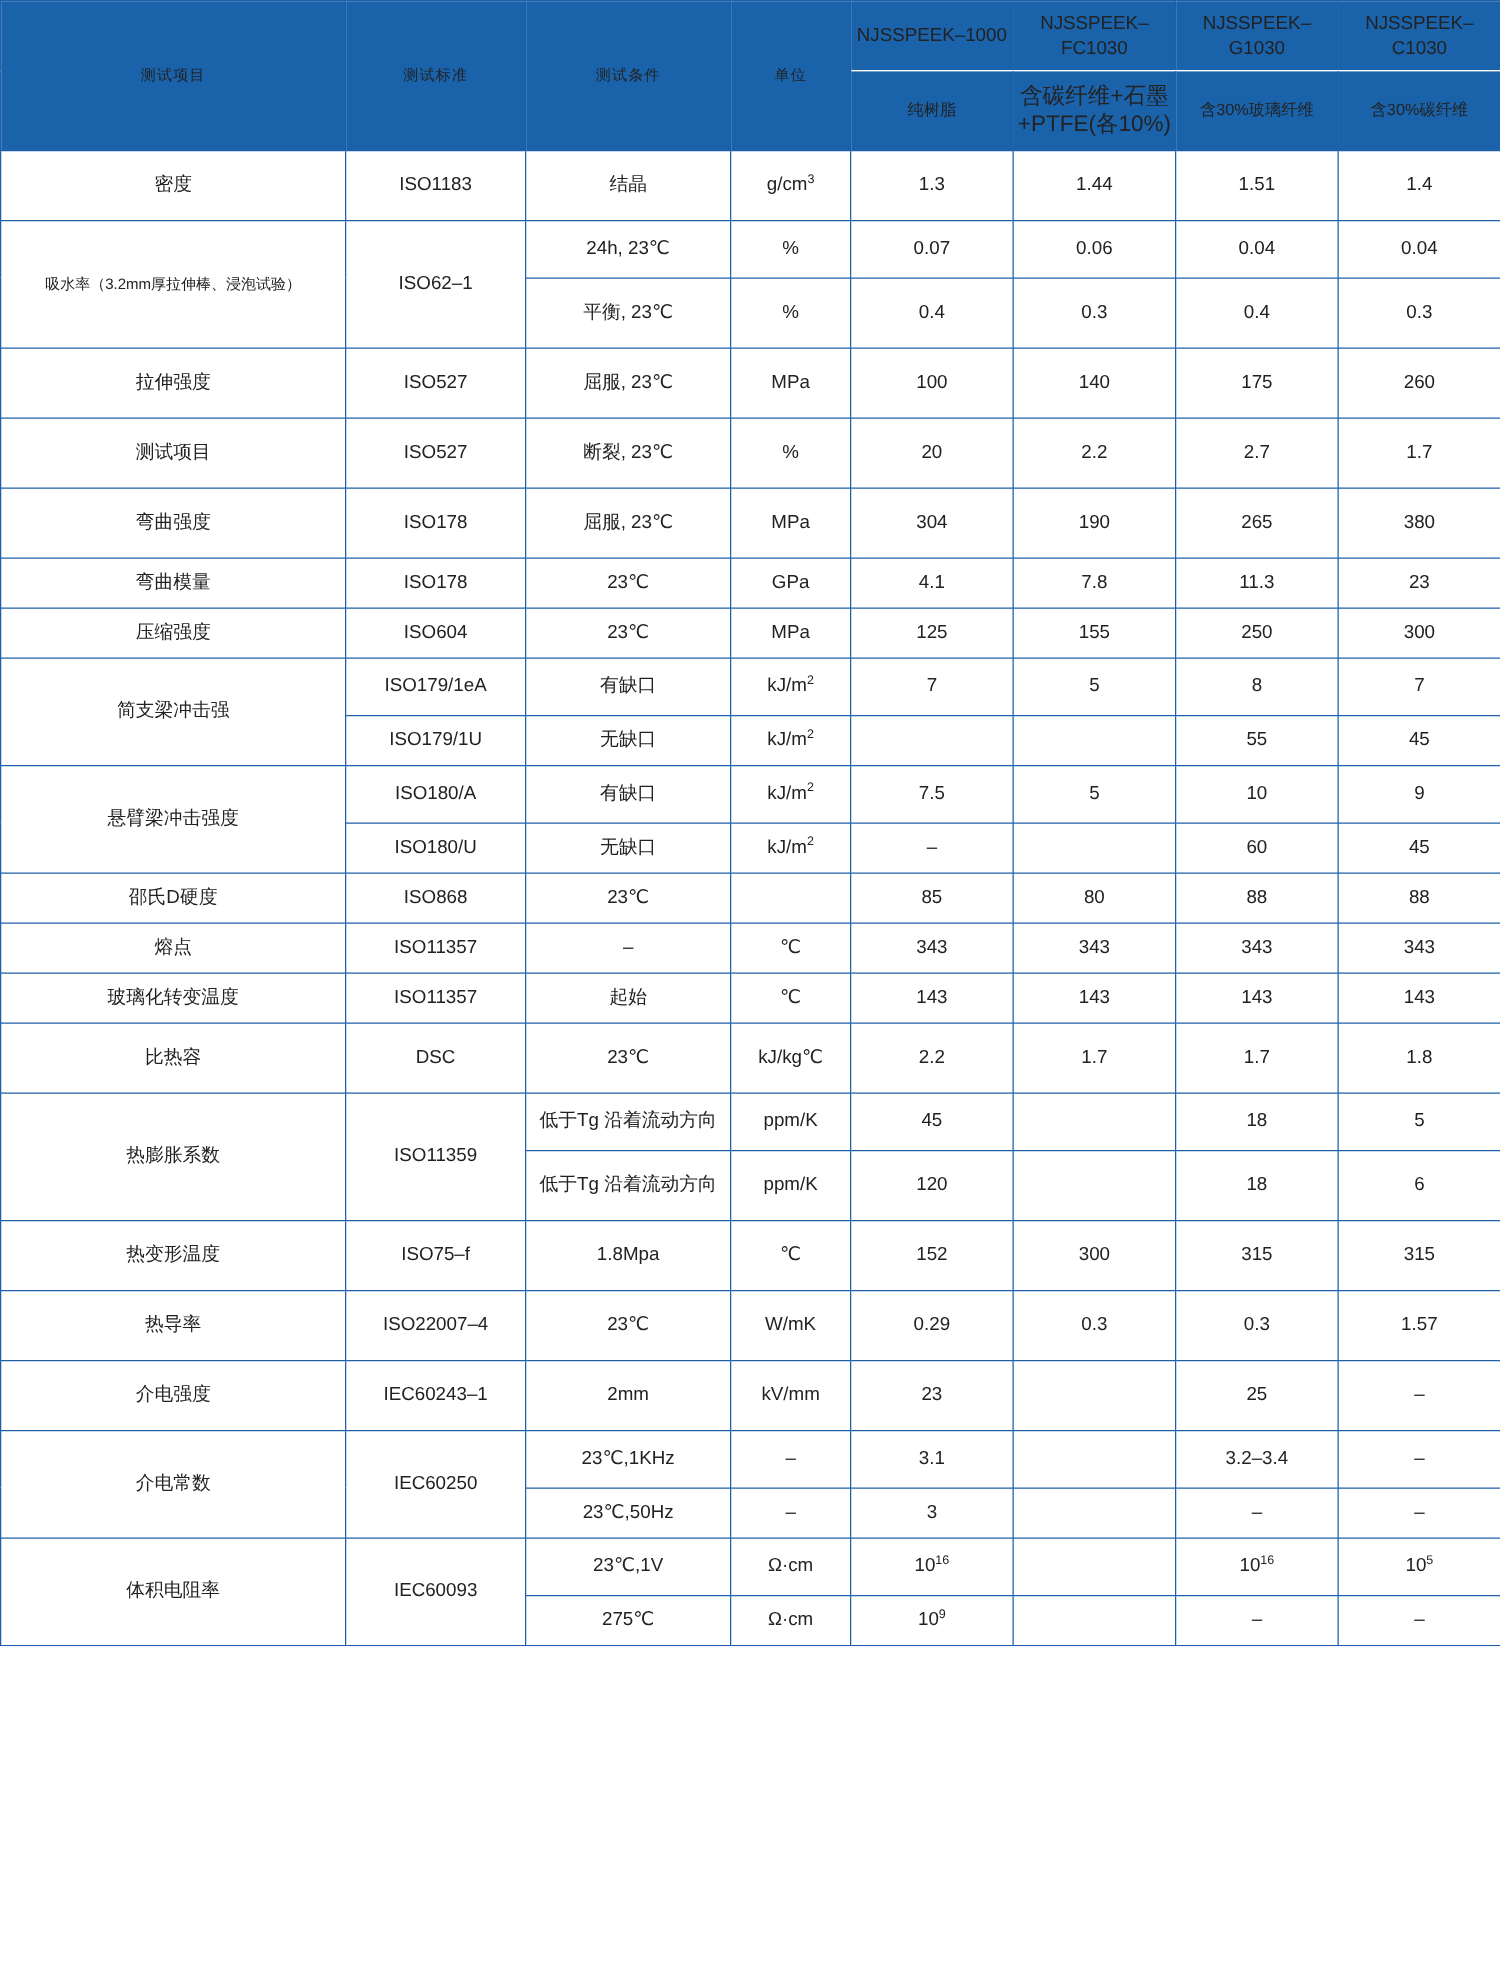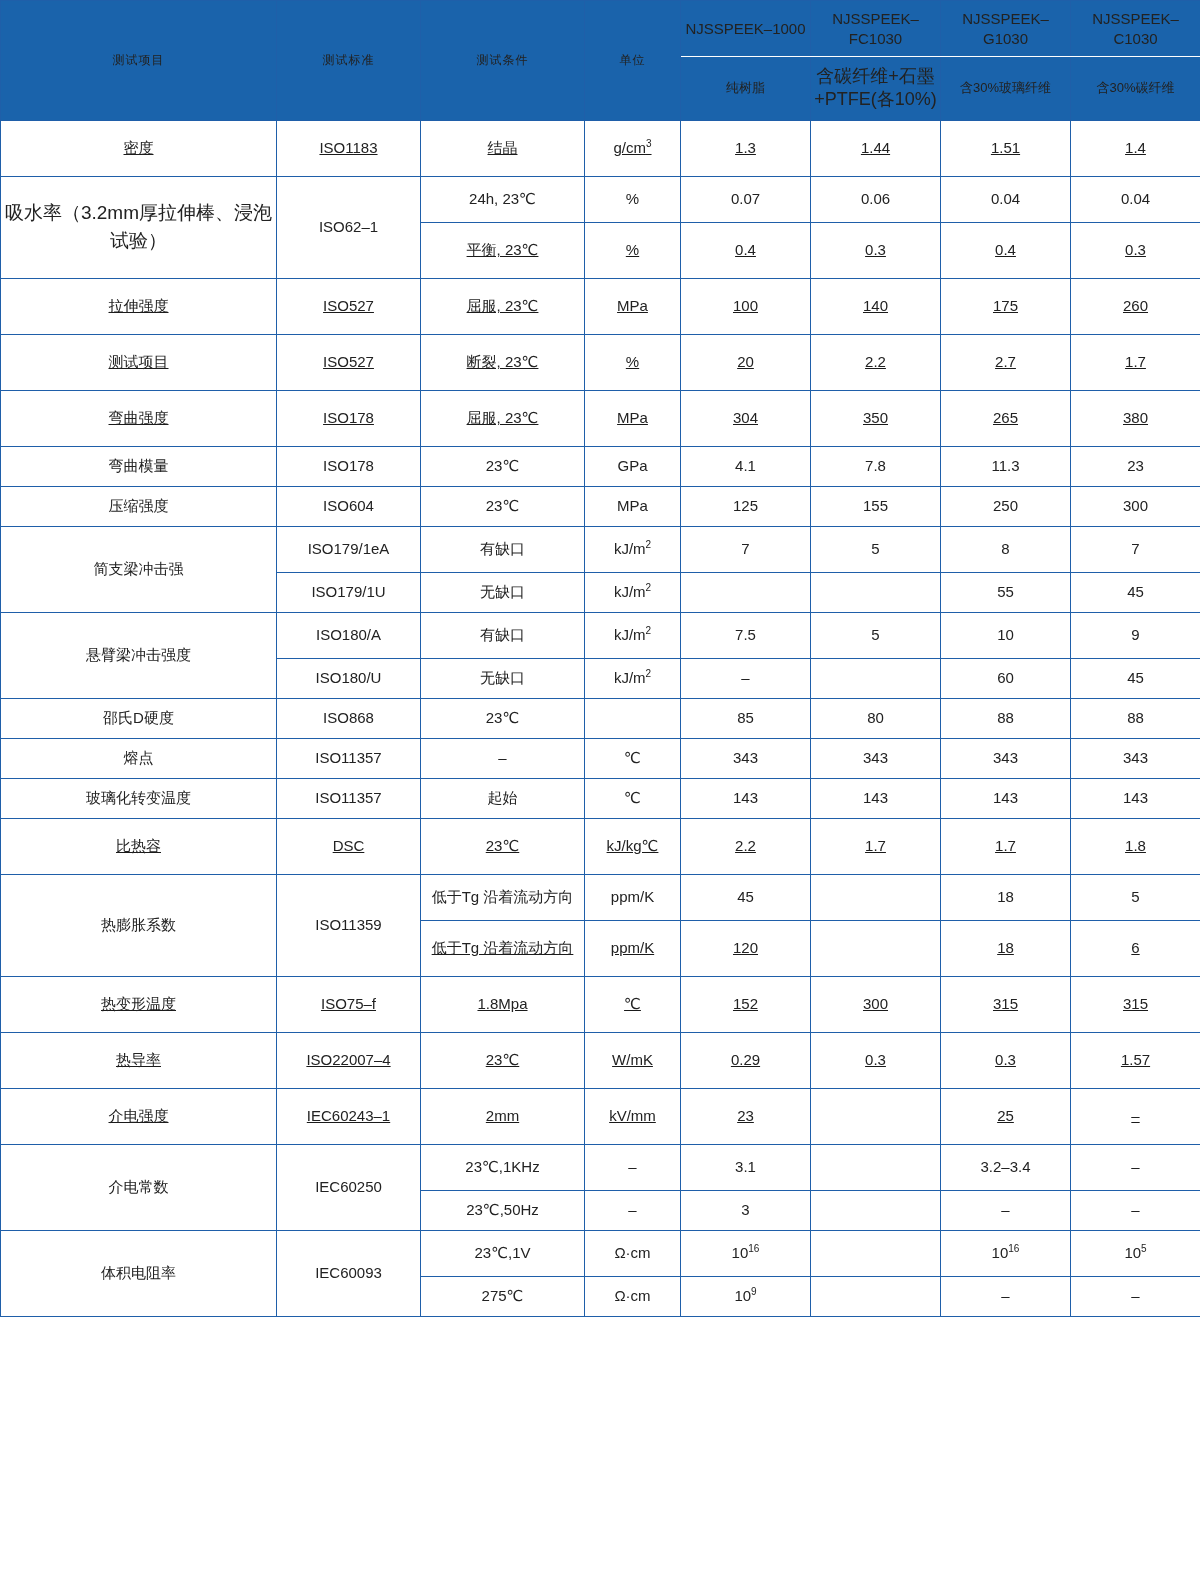--- a/index.html
+++ b/index.html
@@ -64,28 +64,28 @@
   col.c5 { width: 130px; }
   col.c6 { width: 130px; }
   col.c7 { width: 130px; }
 
   td.item {
     font-size: 16px;
     padding: 10px 8px;
   }
   td.item.wrap {
     line-height: 1.5;
-    font-size: 19px;
+    font-size: 12px;
   }
   td.std { font-size: 15px; }
   td.cond { font-size: 15px; margin-left: 17px; }
   td.unit { font-size: 15px; }
   td.val { font-size: 15px; }
   sup { font-size: 10px; vertical-align: super; line-height: 0; }
-  .h-tall { height: 56px; text-decoration: underline; }
+  .h-tall { height: 56px; }
   .h-mid { height: 46px; }
   .h-reg { height: 40px; padding-left: 38px; }
 </style>
 </head>
 <body>
 
 <div class="sheet">
 <table class="spec">
   <colgroup>
     <col class="c0">
@@ -163,21 +163,21 @@
           <td class="val">2.2</td>
           <td class="val">2.7</td>
           <td class="val">1.7</td>
         </tr>
         <tr class="h-tall">
           <td class="item" rowspan="1">弯曲强度</td>
           <td class="std" rowspan="1">ISO178</td>
           <td class="cond">屈服, 23℃</td>
           <td class="unit">MPa</td>
           <td class="val">304</td>
-          <td class="val">350</td>
+          <td class="val">190</td>
           <td class="val">265</td>
           <td class="val">380</td>
         </tr>
         <tr class="h-reg">
           <td class="item" rowspan="1">弯曲模量</td>
           <td class="std" rowspan="1">ISO178</td>
           <td class="cond">23℃</td>
           <td class="unit">GPa</td>
           <td class="val">4.1</td>
           <td class="val">7.8</td>

